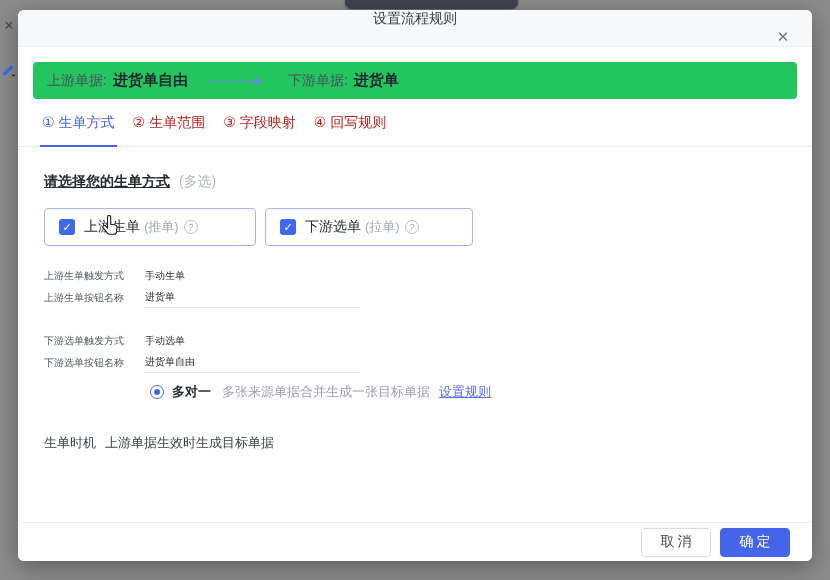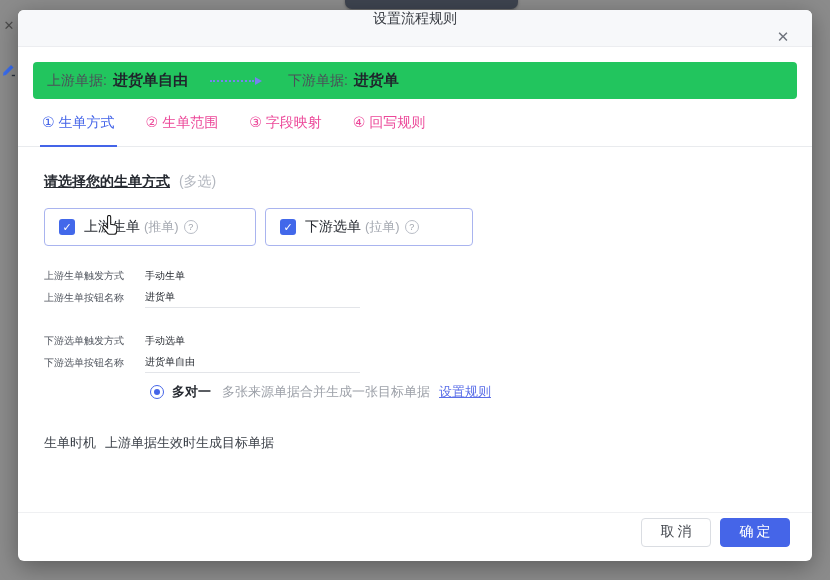--- a/index.html
+++ b/index.html
@@ -47,24 +47,24 @@
   .flow-value { color:#1f232b; font-weight:bold; font-size:15px; }
   .dotted-arrow { display:flex; align-items:center; margin:0 26px 0 22px; }
   .dotted-line { width:44px; border-top:2px dotted #7583ee; }
   .arrow-head {
     width:0; height:0; border-left:7px solid #7583ee;
     border-top:4px solid transparent; border-bottom:4px solid transparent;
     margin-left:1px;
   }
 
   .tabs {
-    margin-top:15px; padding:0 22px; display:flex; gap:27px;
+    margin-top:15px; padding:0 22px; display:flex; gap:14px;
     border-bottom:1px solid #e9ebee; font-size:14px;
   }
-  .tab { padding:0 2px 13px; color:#ec4899; cursor:pointer; }
+  .tab { padding:0 2px 13px; color:#b91c1c; cursor:pointer; }
   .tab .tab-num { margin-right:4px; }
   .tab.active { color:#4464e8; border-bottom:2px solid #4464e8; margin-bottom:-1px; }
 
   .content { padding:0 26px; position:relative; }
   .section-heading { margin-top:26px; font-size:14px; }
   .heading-text { color:#262a31; font-weight:bold;text-decoration:underline; }
   .heading-hint { color:#b3b7bf; font-weight:normal; margin-left:5px; }
 
   .mode-cards { margin-top:17px; display:flex; gap:9px; }
   .mode-card {
@@ -107,21 +107,21 @@
   .radio-inner { width:6px; height:6px; border-radius:50%; background:#4464e8; }
   .radio-label { margin-left:8px; color:#262a31; font-weight:bold; }
   .radio-desc { margin-left:11px; color:#9ca0a8; }
   .rule-link { margin-left:9px; color:#5a6ee8; text-decoration:underline; cursor:pointer; }
 
   .timing-row { margin-top:33px; display:flex; align-items:center; font-size:13px; }
   .timing-label { width:61px; color:#3a3f47; flex:none; }
   .timing-value { color:#3a3f47; }
 
   .modal-footer {
-    position:absolute; left:0; bottom:10px; width:100%; height:39px;
+    position:absolute; left:0; bottom:0; width:100%; height:39px;
     border-top:1px solid #eff0f2; border-radius:0 0 6px 6px; background:#fff;
     display:flex; align-items:center; justify-content:flex-end;
     padding:0 22px; gap:9px;
   }
   .btn {
     min-width:70px; height:29px; border-radius:4px; font-size:14px;
     display:flex; align-items:center; justify-content:center;
     letter-spacing:3px; padding-left:3px; cursor:pointer;
   }
   .btn-cancel { background:#fff; border:1px solid #dadde2; color:#43474e; }

